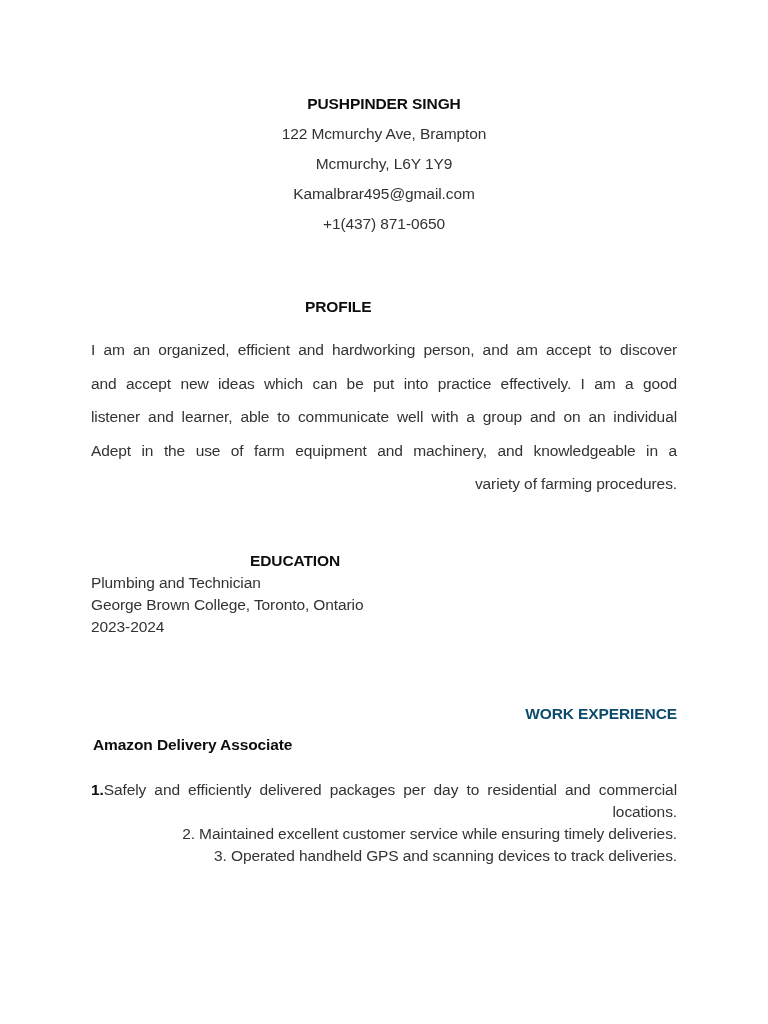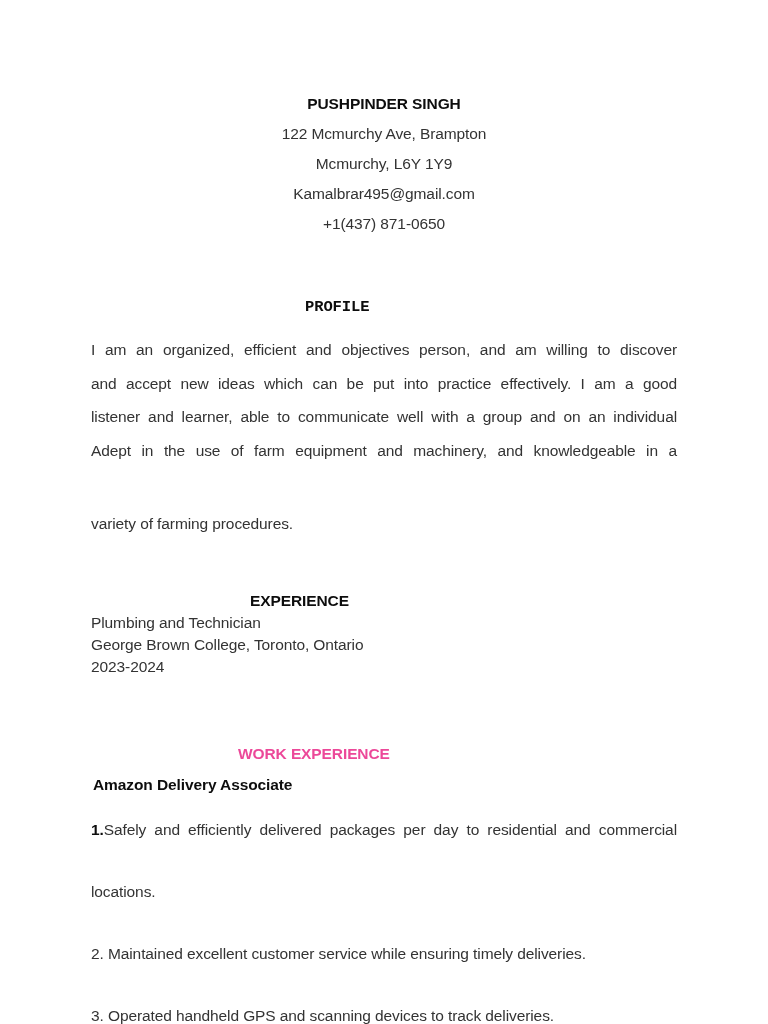--- a/index.html
+++ b/index.html
@@ -32,53 +32,52 @@
     color: #0d0d0d;
   }
 
   
   .profile-heading {
     margin-top: 53px;
     line-height: 30px;
     padding-left: 214px;
     font-weight: bold;
     color: #0d0d0d;
-    font-family: Liberation Mono, monospace;
   }
   .profile-para {
     margin-top: 11px;
     line-height: 33.5px;
   }
   .jline {
     text-align: justify;
     text-align-last: justify;
   }
   .lline {
-    text-align: left;
-    margin-top: 40px;
+    text-align: right;
   }
 
   
   .education-block {
     margin-top: 49px;
     line-height: 22px;
   }
   .education-heading {
     padding-left: 159px;
     font-weight: bold;
     color: #0d0d0d;
   }
 
   
   .we-heading {
     margin-top: 64px;
     line-height: 24px;
     padding-left: 147px;
     font-weight: bold;
-    color: #ec4899;
+    color: #0c4a6e;
+    text-align: right;
   }
   .job-title {
     margin-top: 7px;
     line-height: 24px;
     padding-left: 2px;
     font-weight: bold;
     color: #0d0d0d;
   }
   .we-list {
     margin-top: 22px;
@@ -97,29 +96,29 @@
   <div class="header-block">
     <div class="person-name">PUSHPINDER SINGH</div>
     <div>122 Mcmurchy Ave, Brampton</div>
     <div>Mcmurchy, L6Y 1Y9</div>
     <div>Kamalbrar495@gmail.com</div>
     <div>+1(437) 871-0650</div>
   </div>
 
   <div class="profile-heading">PROFILE</div>
   <div class="profile-para">
-    <div class="jline">I am an organized, efficient and objectives person, and am willing to discover</div>
+    <div class="jline">I am an organized, efficient and hardworking person, and am accept to discover</div>
     <div class="jline">and accept new ideas which can be put into practice effectively. I am a good</div>
     <div class="jline">listener and learner, able to communicate well with a group and on an individual</div>
     <div class="jline">Adept in the use of farm equipment and machinery, and knowledgeable in a</div>
     <div class="lline">variety of farming procedures.</div>
   </div>
 
   <div class="education-block">
-    <div class="education-heading">EXPERIENCE</div>
+    <div class="education-heading">EDUCATION</div>
     <div>Plumbing and Technician</div>
     <div>George Brown College, Toronto, Ontario</div>
     <div>2023-2024</div>
   </div>
 
   <div class="we-heading">WORK EXPERIENCE</div>
   <div class="job-title">Amazon Delivery Associate</div>
 
   <div class="we-list">
     <div class="jline"><span class="item-marker-bold">1.</span><span>Safely and efficiently delivered packages per day to residential and commercial</span></div>

